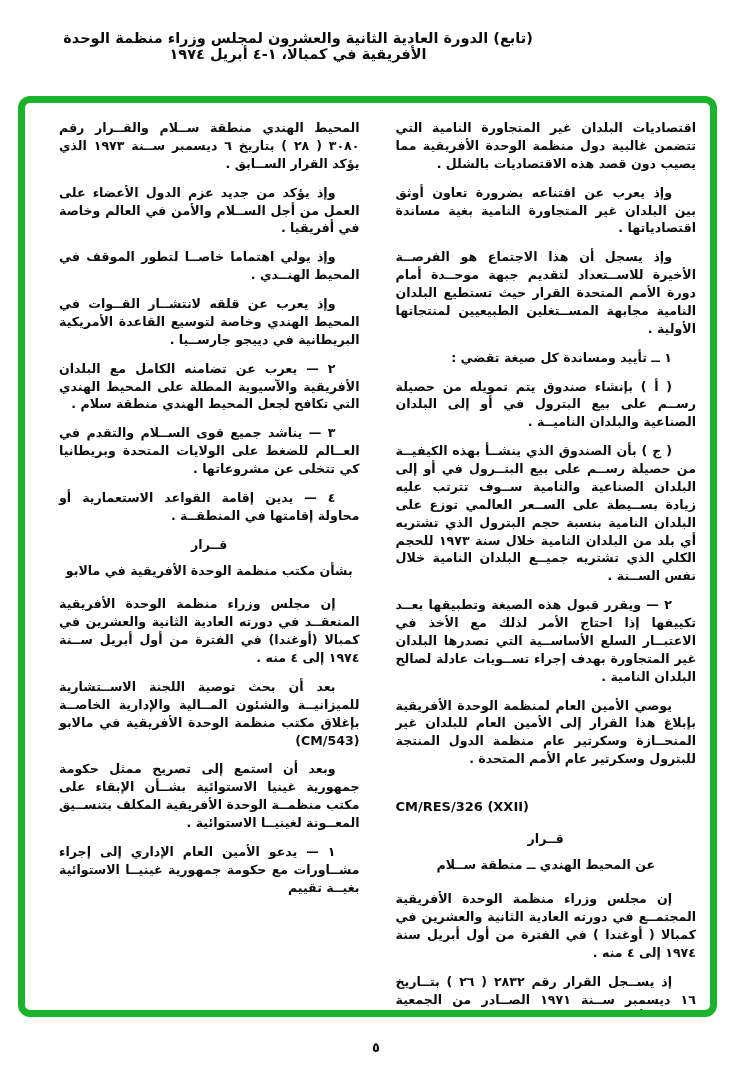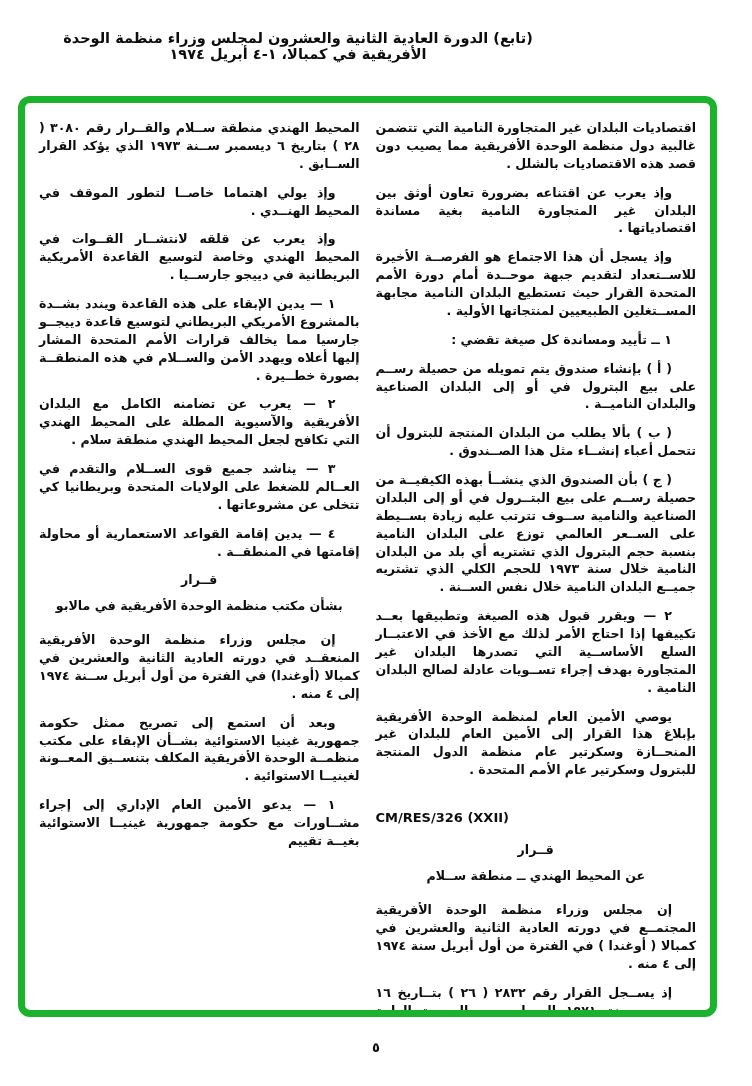--- a/index.html
+++ b/index.html
@@ -29,20 +29,21 @@
     background:#ffffff;
   }
   .columns{
     direction:rtl;
     display:flex;flex-direction:row;gap:16px;height:100%;
   }
   .col{
     flex:1 1 0;min-width:0;
     font-size:12.6px;font-weight:700;line-height:1.42;
     text-align:justify;
+    margin-left:20px;
   }
   .col p{margin:0 0 11px 0;text-indent:24px;}
   .col p.flush{text-indent:0;}
   .col .ref{
     direction:ltr;text-align:left;
     font-size:13px;font-weight:700;
     margin:30px 0 14px 0;
     font-family:"DejaVu Sans","Liberation Sans",sans-serif;
   }
   .col .rtitle{text-align:center;text-indent:0;margin:2px 0 8px 0;}
@@ -61,42 +62,42 @@
 
 <div class="content-frame">
   <div class="columns">
 
     <div class="col">
       <p class="flush">اقتصاديات البلدان غير المتجاورة النامية التي تتضمن غالبية دول منظمة الوحدة الأفريقية مما يصيب دون قصد هذه الاقتصاديات بالشلل .</p>
       <p>وإذ يعرب عن اقتناعه بضرورة تعاون أوثق بين البلدان غير المتجاورة النامية بغية مساندة اقتصادياتها .</p>
       <p>وإذ يسجل أن هذا الاجتماع هو الفرصــة الأخيرة للاســتعداد لتقديم جبهة موحــدة أمام دورة الأمم المتحدة القرار حيث تستطيع البلدان النامية مجابهة المســتغلين الطبيعيين لمنتجاتها الأولية .</p>
       <p>١ ــ تأييد ومساندة كل صيغة تقضي :</p>
       <p>( أ ) بإنشاء صندوق يتم تمويله من حصيلة رســم على بيع البترول في أو إلى البلدان الصناعية والبلدان الناميــة .</p>
-      <p>( ب ) بألا يطلب من البلدان المنتجة للبترول أن تتحمل أعباء إنشــاء مثل هذا الصــندوق .</p>
       <p>( ج ) بأن الصندوق الذي ينشــأ بهذه الكيفيــة من حصيلة رســم على بيع البتــرول في أو إلى البلدان الصناعية والنامية ســوف تترتب عليه زيادة بســيطة على الســعر العالمي توزع على البلدان النامية بنسبة حجم البترول الذي تشتريه أي بلد من البلدان النامية خلال سنة ١٩٧٣ للحجم الكلي الذي تشتريه جميــع البلدان النامية خلال نفس الســنة .</p>
       <p>٢ — ويقرر قبول هذه الصيغة وتطبيقها بعــد تكييفها إذا احتاج الأمر لذلك مع الأخذ في الاعتبــار السلع الأساســية التي تصدرها البلدان غير المتجاورة بهدف إجراء تســويات عادلة لصالح البلدان النامية .</p>
       <p>يوصي الأمين العام لمنظمة الوحدة الأفريقية بإبلاغ هذا القرار إلى الأمين العام للبلدان غير المنحــازة وسكرتير عام منظمة الدول المنتجة للبترول وسكرتير عام الأمم المتحدة .</p>
       <div class="ref">CM/RES/326 (XXII)</div>
       <p class="rtitle">قــرار</p>
       <p class="rsubtitle">عن المحيط الهندي ــ منطقة ســلام</p>
       <p>إن مجلس وزراء منظمة الوحدة الأفريقية المجتمــع في دورته العادية الثانية والعشرين في كمبالا ( أوغندا ) في الفترة من أول أبريل سنة ١٩٧٤ إلى ٤ منه .</p>
       <p>إذ يســجل القرار رقم ٢٨٣٢ ( ٢٦ ) بتــاريخ ١٦ ديسمبر ســنة ١٩٧١ الصــادر من الجمعية العامة للأمم المتحدة الذي يتضمن الإعلان الخاص بجعــل</p>
     </div>
 
     <div class="col">
       <p class="flush">المحيط الهندي منطقة ســلام والقــرار رقم ٣٠٨٠ ( ٢٨ ) بتاريخ ٦ ديسمبر ســنة ١٩٧٣ الذي يؤكد القرار الســابق .</p>
+      <p>وإذ يؤكد من جديد عزم الدول الأعضاء على العمل من أجل الســلام والأمن في العالم وخاصة في أفريقيا .</p>
       <p>وإذ يولي اهتماما خاصــا لتطور الموقف في المحيط الهنــدي .</p>
       <p>وإذ يعرب عن قلقه لانتشــار القــوات في المحيط الهندي وخاصة لتوسيع القاعدة الأمريكية البريطانية في دييجو جارســيا .</p>
-      <p>١ — يدين الإبقاء على هذه القاعدة ويندد بشــدة بالمشروع الأمريكي البريطاني لتوسيع قاعدة دييجــو جارسيا مما يخالف قرارات الأمم المتحدة المشار إليها أعلاه ويهدد الأمن والســلام في هذه المنطقــة بصورة خطــيرة .</p>
       <p>٢ — يعرب عن تضامنه الكامل مع البلدان الأفريقية والآسيوية المطلة على المحيط الهندي التي تكافح لجعل المحيط الهندي منطقة سلام .</p>
       <p>٣ — يناشد جميع قوى الســلام والتقدم في العــالم للضغط على الولايات المتحدة وبريطانيا كي تتخلى عن مشروعاتها .</p>
       <p>٤ — يدين إقامة القواعد الاستعمارية أو محاولة إقامتها في المنطقــة .</p>
       <p class="rtitle">قــرار</p>
       <p class="rsubtitle">بشأن مكتب منظمة الوحدة الأفريقية في مالابو</p>
       <p>إن مجلس وزراء منظمة الوحدة الأفريقية المنعقــد في دورته العادية الثانية والعشرين في كمبالا (أوغندا) في الفترة من أول أبريل ســنة ١٩٧٤ إلى ٤ منه .</p>
+      <p>بعد أن بحث توصية اللجنة الاســتشارية للميزانيــة والشئون المــالية والإدارية الخاصــة بإغلاق مكتب منظمة الوحدة الأفريقية في مالابو (CM/543)</p>
       <p>وبعد أن استمع إلى تصريح ممثل حكومة جمهورية غينيا الاستوائية بشــأن الإبقاء على مكتب منظمــة الوحدة الأفريقية المكلف بتنســيق المعــونة لغينيــا الاستوائية .</p>
       <p>١ — يدعو الأمين العام الإداري إلى إجراء مشــاورات مع حكومة جمهورية غينيــا الاستوائية بغيــة تقييم</p>
     </div>
 
   </div>
 </div>
 
 <div class="page-number">٥</div>
 
 </body></html>

